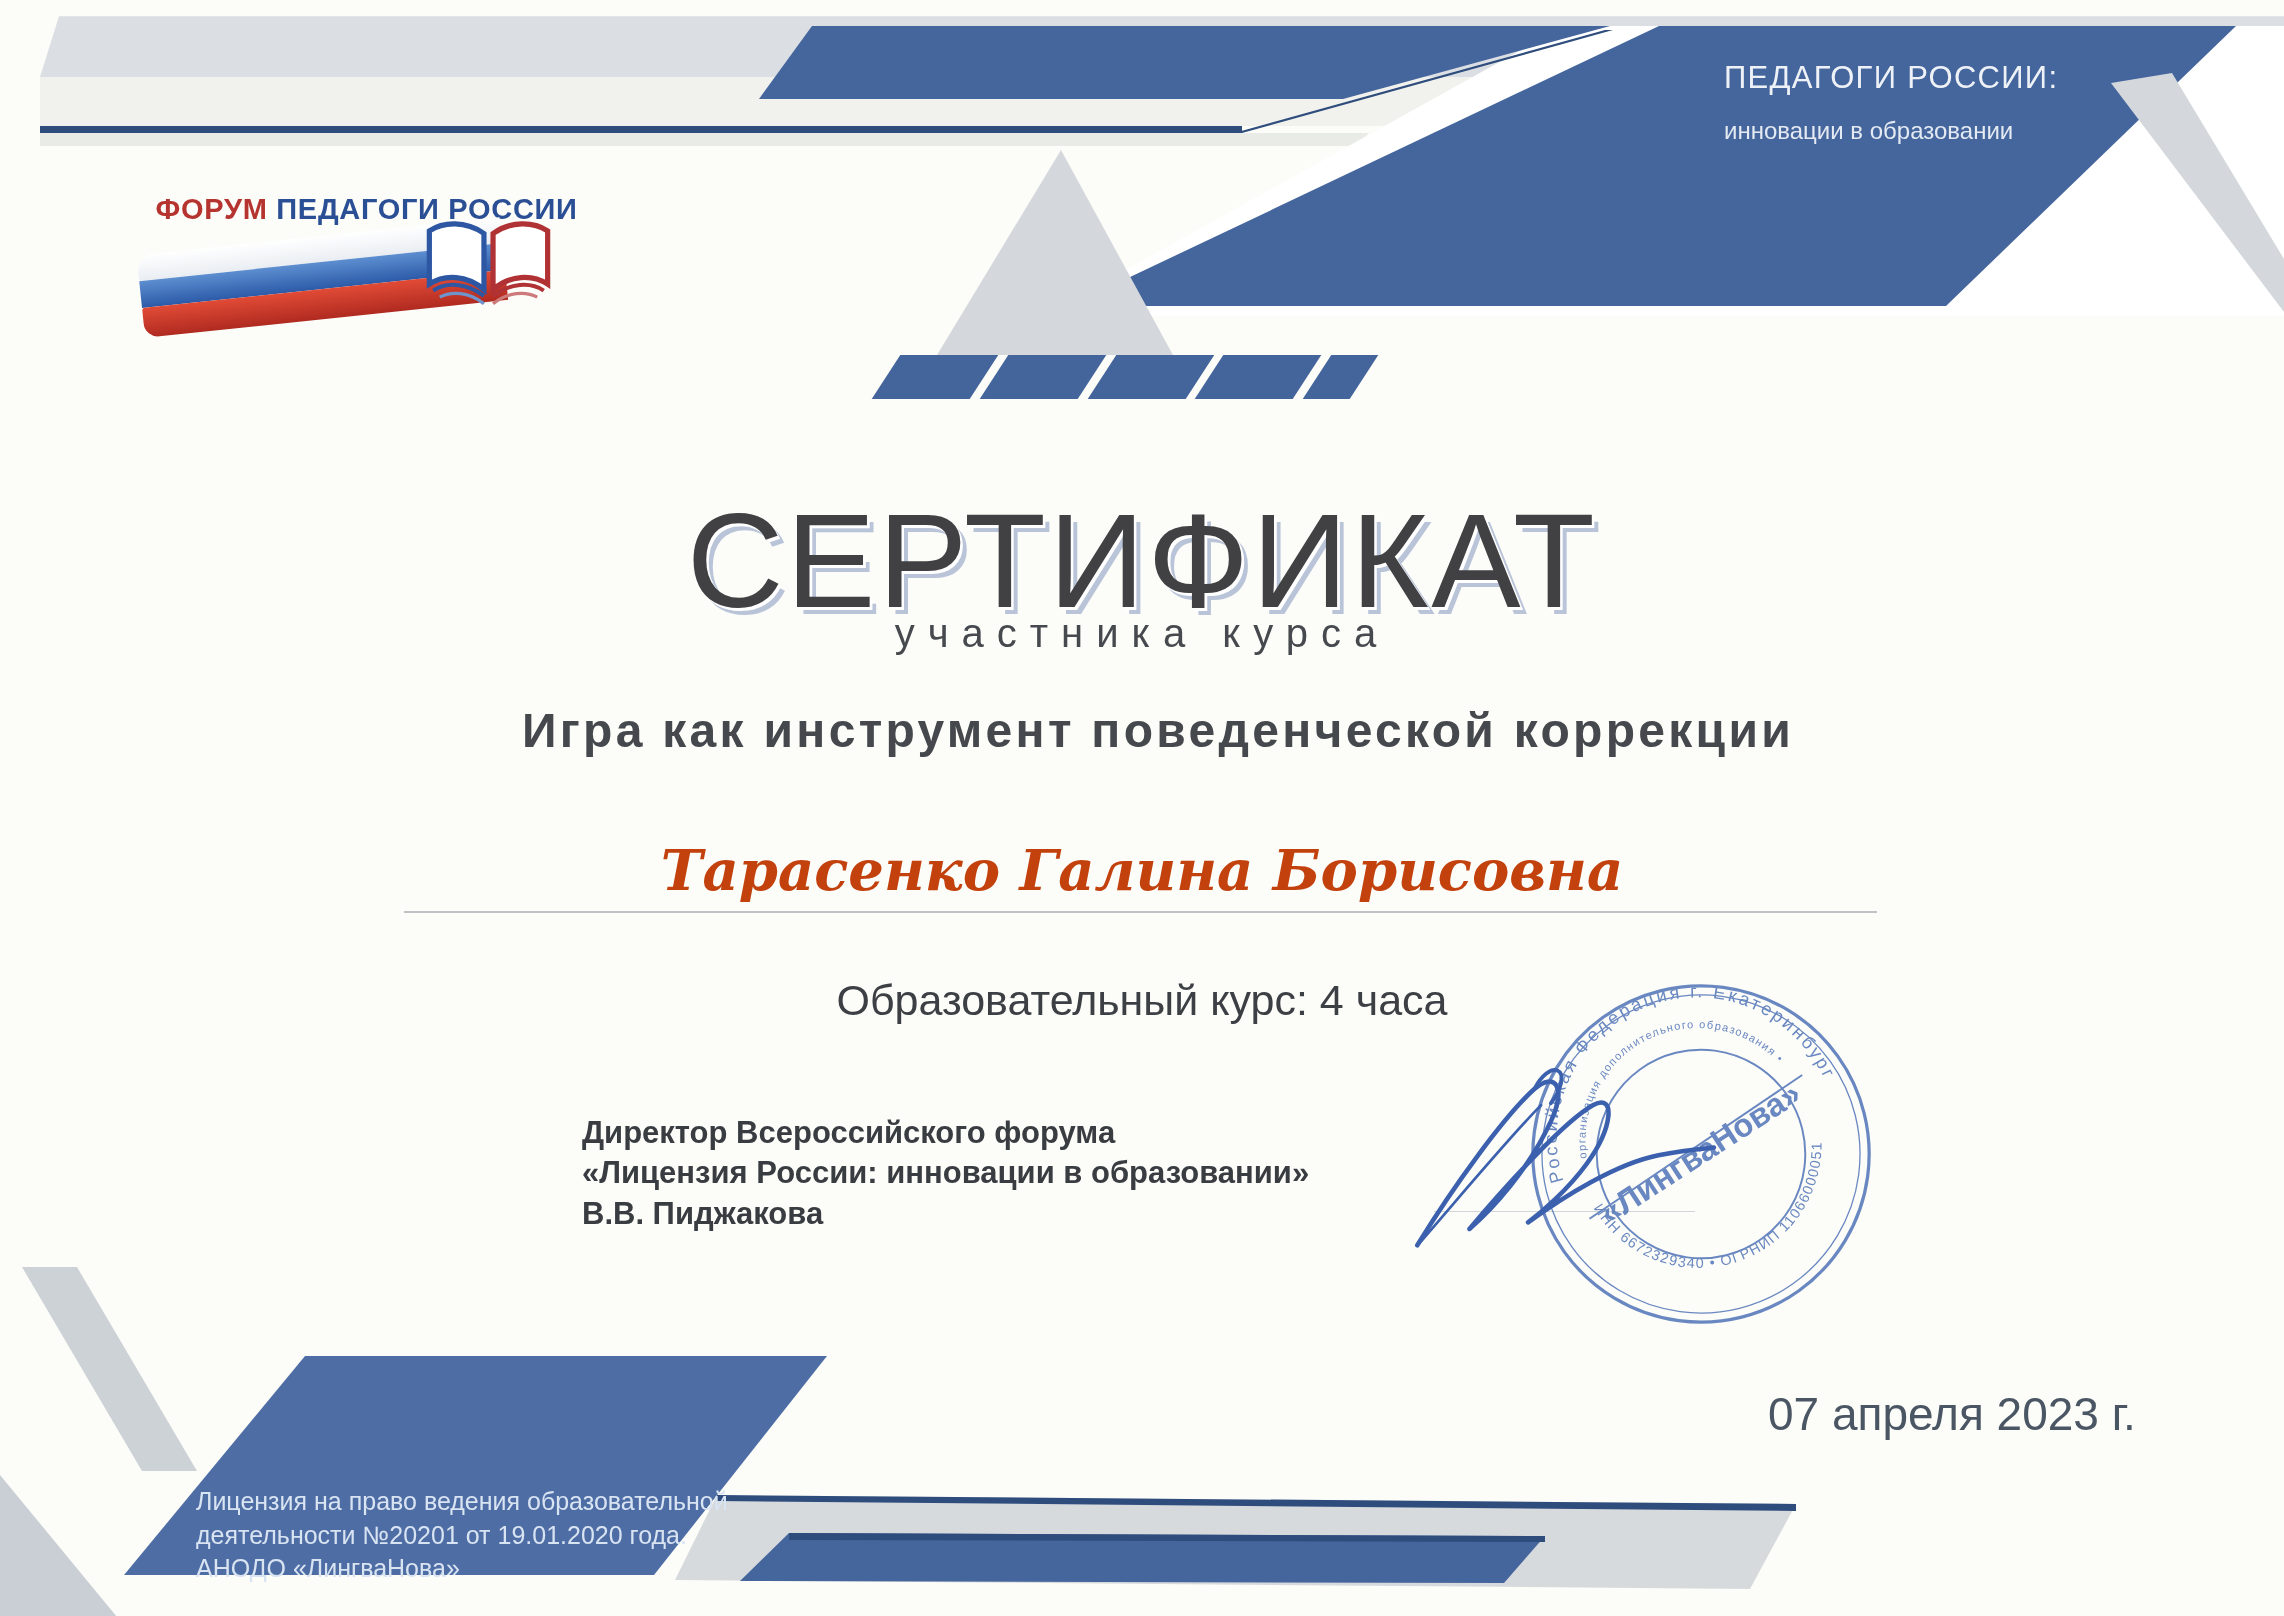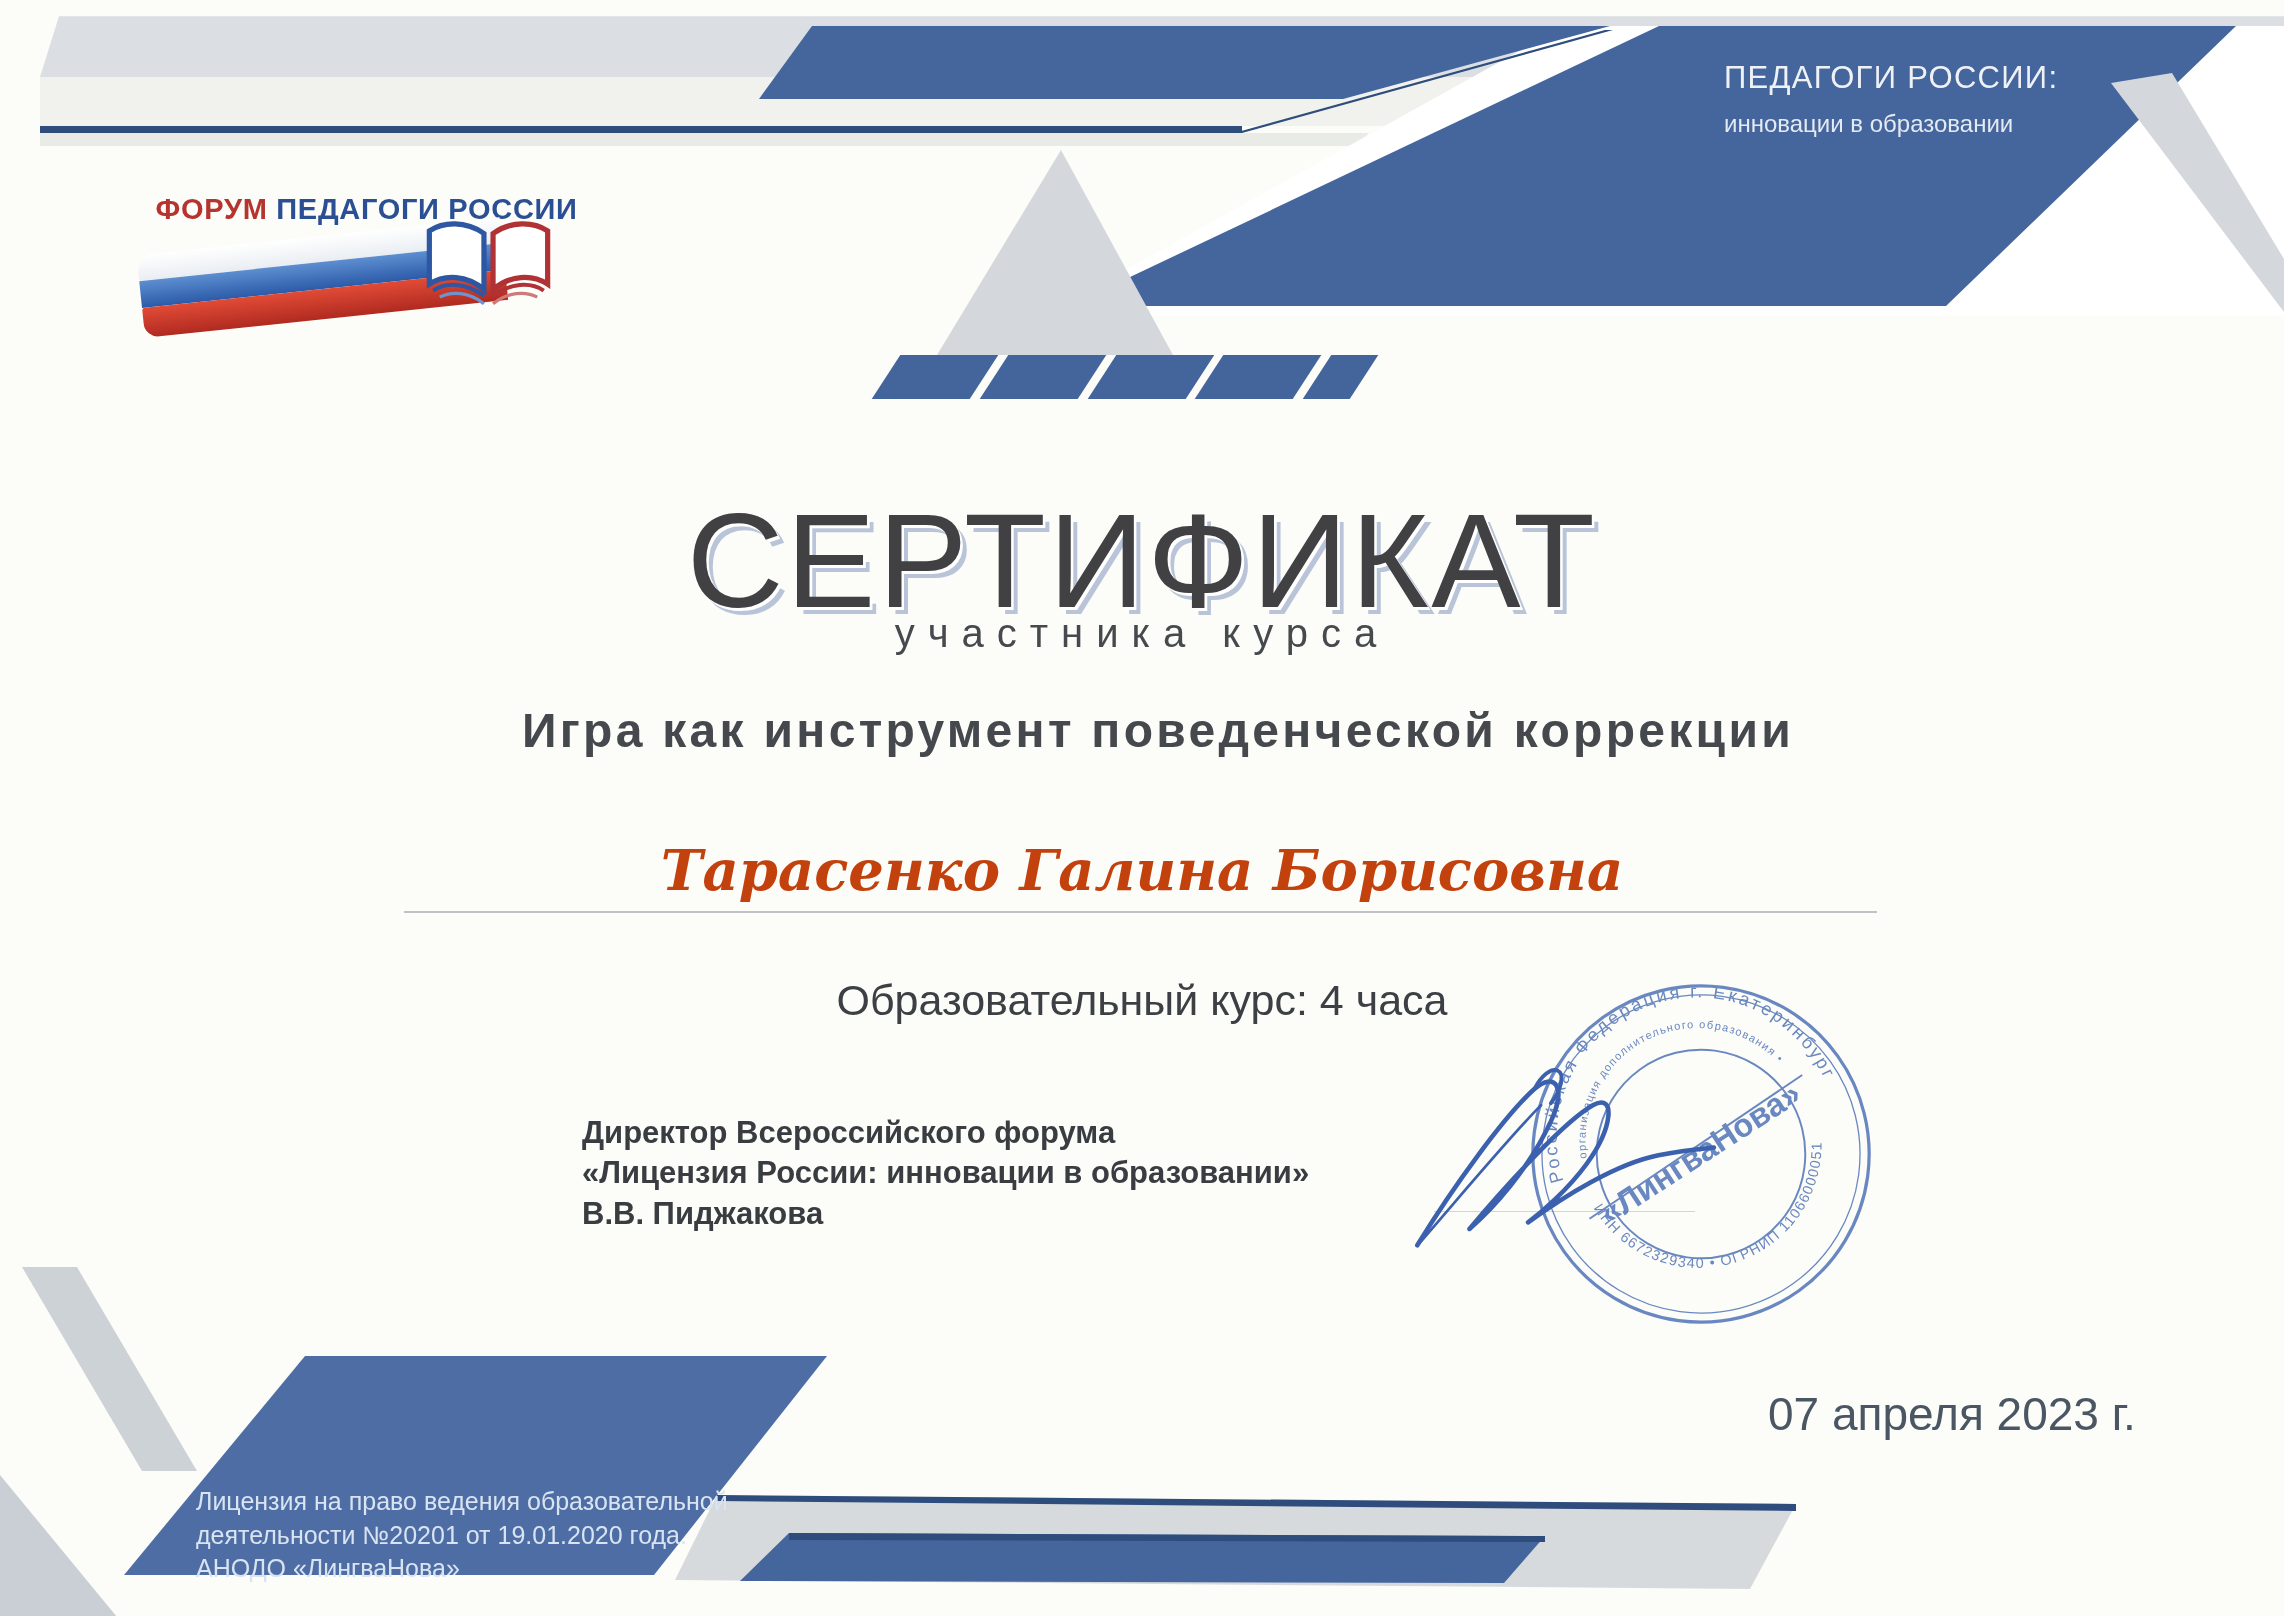--- a/index.html
+++ b/index.html
@@ -27,21 +27,21 @@
   .striphair2{background:#2e4d7d;clip-path:polygon(789px 1533px,1545px 1536px,1545px 1542px,789px 1540px);}
   
   .decorow{position:absolute;left:886px;top:355px;white-space:nowrap;}
   .seg{display:inline-block;height:44px;background:#44649c;transform:skewX(-33deg);
        margin-right:9.8px;vertical-align:top;}
   .seg1,.seg2,.seg3,.seg4{width:98px;}
   .seg5{width:47px;}
   
   .brand{position:absolute;left:1724px;top:60px;color:#eef2f7;z-index:5;}
   .brand .l1{font-size:31px;letter-spacing:1.3px;}
-  .brand .l2{font-size:24px;margin-top:14px;color:#e3eaf2;}
+  .brand .l2{font-size:24px;margin-top:21px;color:#e3eaf2;}
   .logo{position:absolute;left:140px;top:189px;width:417px;height:143px;z-index:5;text-decoration:underline;}
   .logotext{position:absolute;left:15.6px;top:3.9px;font-size:29px;font-weight:bold;letter-spacing:0.7px;white-space:nowrap;}
   .logotext .red{color:#b5342f;}
   .logotext .blue{color:#2b4f94;}
   .flag{position:absolute;left:0px;top:47px;width:365px;height:86px;transform:rotate(-6deg);}
   .flag .w{height:26px;background:linear-gradient(#ffffff,#e9edf2);border-radius:17px 0 0 2.6px;}
   .flag .b{height:27px;background:linear-gradient(#5d8ed0,#2c5aa8);}
   .flag .r{height:30px;background:linear-gradient(#e14b36,#b02a20);border-radius:2.6px 0 0 14.3px;}
   .book{position:absolute;left:280px;top:25px;}
   .title{position:absolute;left:0;width:100%;text-align:center;z-index:5;}

